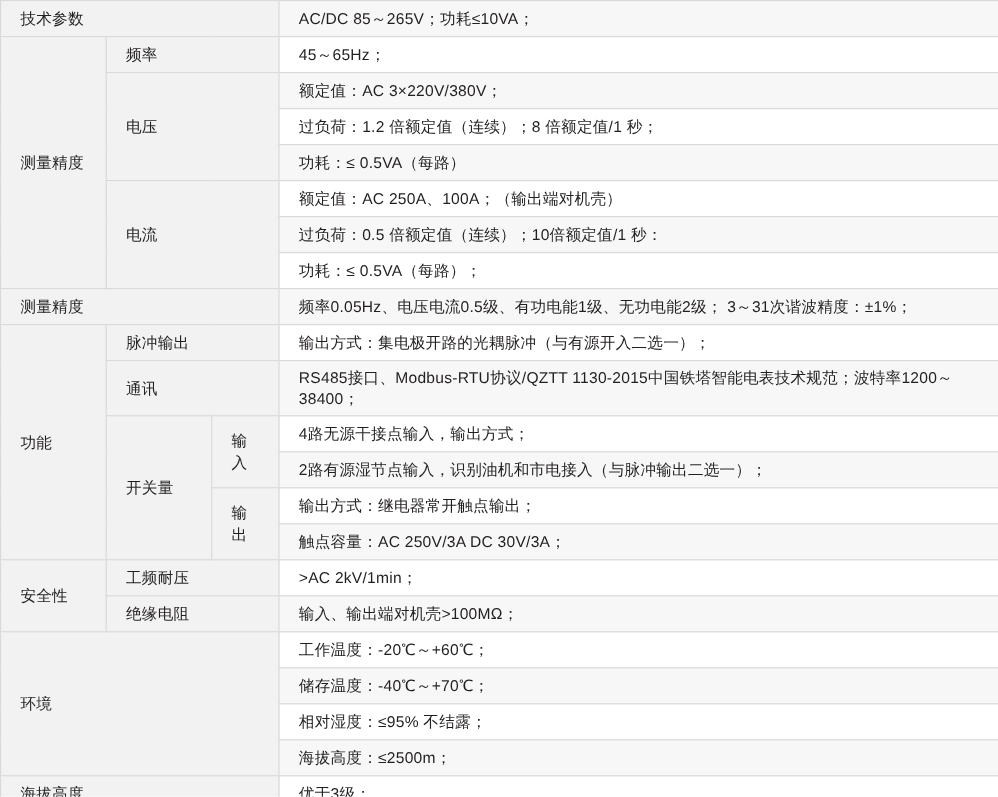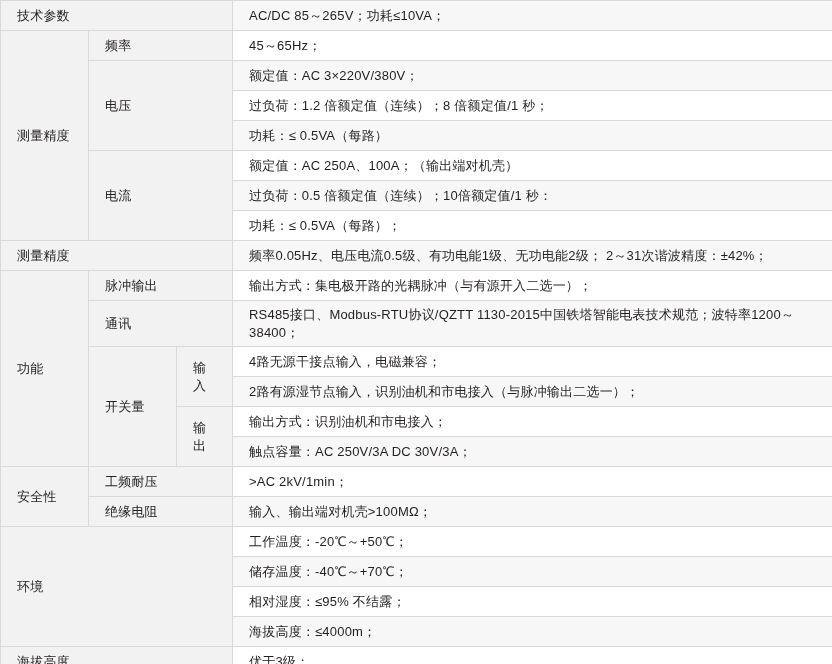--- a/index.html
+++ b/index.html
@@ -75,66 +75,66 @@
         <td class="value">额定值：AC 250A、100A；（输出端对机壳）</td>
       </tr>
       <tr class="r-h">
         <td class="value alt">过负荷：0.5 倍额定值（连续）；10倍额定值/1 秒：</td>
       </tr>
       <tr class="r-h">
         <td class="value">功耗：≤ 0.5VA（每路）；</td>
       </tr>
       <tr class="r-h">
         <td class="label" colspan="3">测量精度</td>
-        <td class="value alt">频率0.05Hz、电压电流0.5级、有功电能1级、无功电能2级； 2～31次谐波精度：±42%；</td>
+        <td class="value alt">频率0.05Hz、电压电流0.5级、有功电能1级、无功电能2级； 3～31次谐波精度：±1%；</td>
       </tr>
       <tr class="r-h">
         <td class="label" rowspan="6">功能</td>
         <td class="label" colspan="2">脉冲输出</td>
         <td class="value">输出方式：集电极开路的光耦脉冲（与有源开入二选一）；</td>
       </tr>
       <tr class="r-h">
         <td class="label" colspan="2">通讯</td>
         <td class="value alt">RS485接口、Modbus-RTU协议/QZTT 1130-2015中国铁塔智能电表技术规范；波特率1200～38400；</td>
       </tr>
       <tr class="r-h">
         <td class="label" rowspan="4">开关量</td>
         <td class="label" rowspan="2">输入</td>
-        <td class="value">4路无源干接点输入，电磁兼容；</td>
+        <td class="value">4路无源干接点输入，输出方式；</td>
       </tr>
       <tr class="r-h">
         <td class="value alt">2路有源湿节点输入，识别油机和市电接入（与脉冲输出二选一）；</td>
       </tr>
       <tr class="r-h">
         <td class="label" rowspan="2">输出</td>
-        <td class="value">输出方式：识别油机和市电接入；</td>
+        <td class="value">输出方式：继电器常开触点输出；</td>
       </tr>
       <tr class="r-h">
         <td class="value alt">触点容量：AC 250V/3A  DC 30V/3A；</td>
       </tr>
       <tr class="r-h">
         <td class="label" rowspan="2">安全性</td>
         <td class="label" colspan="2">工频耐压</td>
         <td class="value">&gt;AC 2kV/1min；</td>
       </tr>
       <tr class="r-h">
         <td class="label" colspan="2">绝缘电阻</td>
         <td class="value alt">输入、输出端对机壳&gt;100MΩ；</td>
       </tr>
       <tr class="r-h">
         <td class="label" colspan="3" rowspan="4">环境</td>
-        <td class="value">工作温度：-20℃～+50℃；</td>
+        <td class="value">工作温度：-20℃～+60℃；</td>
       </tr>
       <tr class="r-h">
         <td class="value alt">储存温度：-40℃～+70℃；</td>
       </tr>
       <tr class="r-h">
         <td class="value">相对湿度：≤95% 不结露；</td>
       </tr>
       <tr class="r-h">
-        <td class="value alt">海拔高度：≤4000m；</td>
+        <td class="value alt">海拔高度：≤2500m；</td>
       </tr>
       <tr class="r-h">
         <td class="label" colspan="3">海拔高度</td>
         <td class="value">优于3级；</td>
       </tr>
     </tbody>
 </table>
 
 </body></html>

